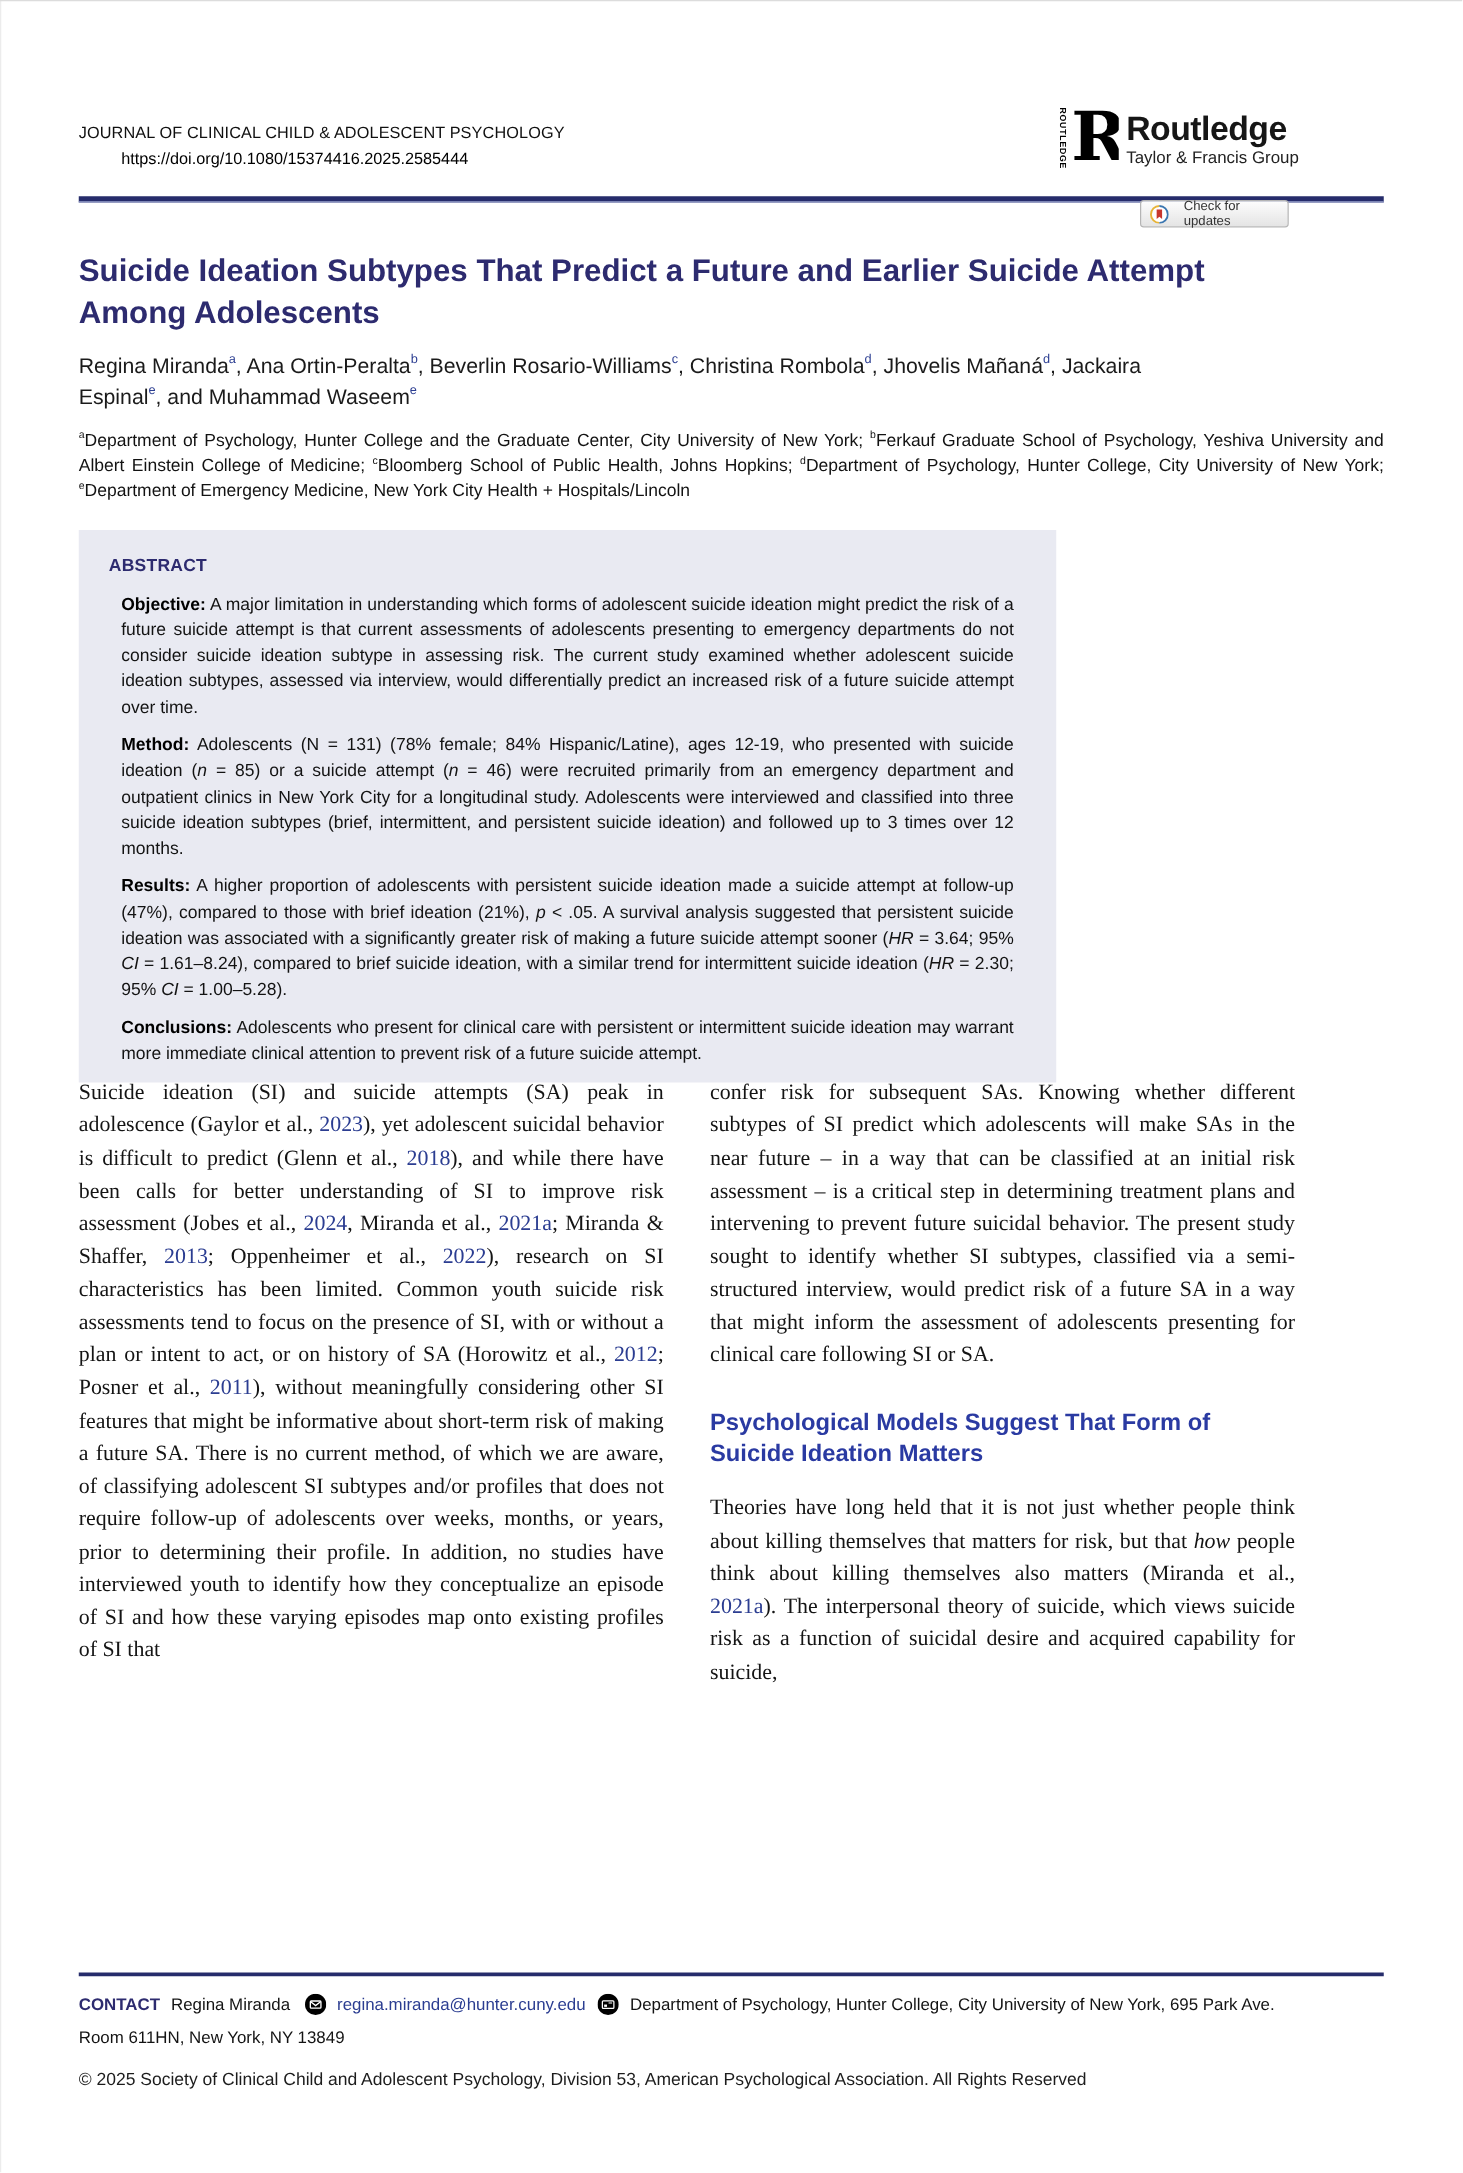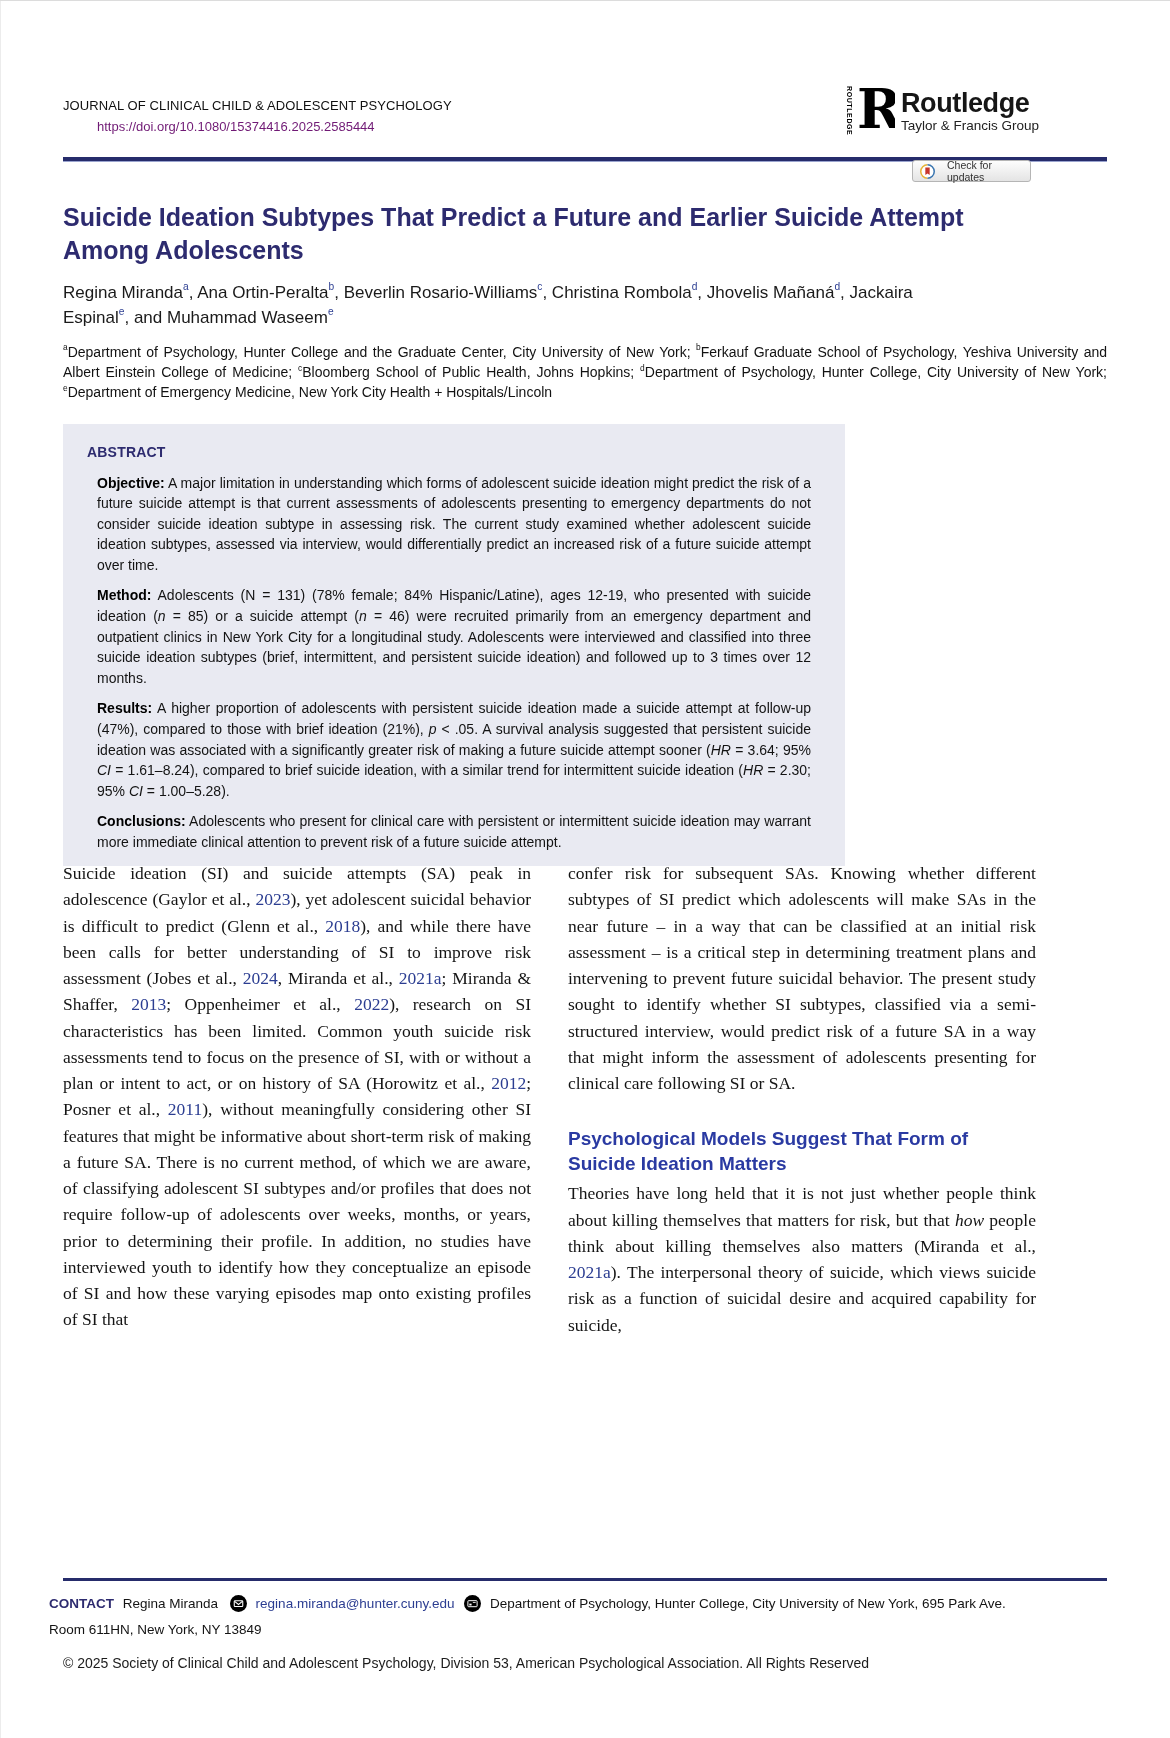--- a/index.html
+++ b/index.html
@@ -2,21 +2,21 @@
 <html><head>
 <meta charset="utf-8">
 <style>
   html,body{margin:0;padding:0;background:#fff;}
   .page{position:relative;width:1170px;height:1738px;background:#ffffff;
         font-family:"Liberation Sans",sans-serif;color:#111;overflow:hidden;
         box-shadow:inset 0 1px 0 #dcdcdc, inset 1px 0 0 #ececec;}
   
   .journal-meta{position:absolute;left:63px;top:96px;font-size:13px;line-height:1.6;color:#101010;}
   .journal-meta .jname{letter-spacing:.1px;}
-  .journal-meta .doi{color:#701a75;padding-left:34px;}
+  .journal-meta .doi{color:#000000;padding-left:34px;}
   .publisher{position:absolute;left:846px;top:82px;display:flex;align-items:center;gap:6px;height:58px;}
   .pub-vert{writing-mode:vertical-rl;font-size:7px;font-weight:700;letter-spacing:.6px;color:#000;height:52px;text-align:center;}
   .pub-mark{flex:0 0 auto;}
   .pub-text .pname{font-size:27px;font-weight:600;color:#161616;letter-spacing:-.4px;line-height:1.05;}
   .pub-text .ptag{font-size:13.5px;color:#222;margin-top:1px;}
   .top-rule{position:absolute;left:63px;top:157px;width:1044px;height:4px;background:#262c6b;border-bottom:1px solid #9aa4cf;}
   .check-badge{position:absolute;left:912px;top:160px;width:119px;height:22px;border:1px solid #b5b5b5;border-radius:3px;
        background:linear-gradient(#fdfdfd,#e4e4e4);display:flex;align-items:center;gap:12px;padding:0 7px;box-sizing:border-box;
        font-size:10.5px;color:#333;cursor:pointer;}
   
@@ -31,24 +31,24 @@
   .ab-label{font-weight:700;color:#2d2b6f;font-size:14px;letter-spacing:.2px;margin-bottom:5px;}
   .abstract p{margin:10px;}
   .abstract strong{color:#000;}
   
   .columns{position:absolute;left:63px;top:860px;width:1044px;display:flex;gap:37px;}
   .col{width:468px;flex:0 0 468px;font-family:"Liberation Serif",serif;font-size:17.5px;line-height:1.5;
        text-align:justify;color:#141414;}
   .col p{margin:0;}
   .cite{color:#2b3d91;cursor:pointer;}
   .sec-heading{font-family:"Liberation Sans",sans-serif;font-size:19px;line-height:1.32;color:#2a3aa2;
-       margin:30px 0 4px 0;font-weight:700;text-align:left;}
+       margin:30px 0 16px 0;font-weight:700;text-align:left;}
   
   .foot-rule{position:absolute;left:63px;top:1578px;width:1044px;height:3px;background:#262c6b;}
-  .contact{position:absolute;left:49px;top:1593px;width:1044px;margin:0;font-size:13.5px;line-height:1.6;color:#131313;}
+  .contact{position:absolute;left:63px;top:1593px;width:1044px;margin:0;font-size:13.5px;line-height:1.6;color:#131313;}
   .contact .contact-label{color:#2d2b6f;font-weight:700;margin-right:5px;}
   .contact .cname{margin-right:8px;}
   .contact .email{color:#2b3d91;margin-right:6px;cursor:pointer;}
   .ficon{display:inline-block;vertical-align:-4px;margin-right:5px;}
   .copyright{position:absolute;left:63px;top:1655px;margin:0;font-size:14px;color:#1c1c1c;}
 </style>
 </head>
 <body>
 
 <div class="page">

